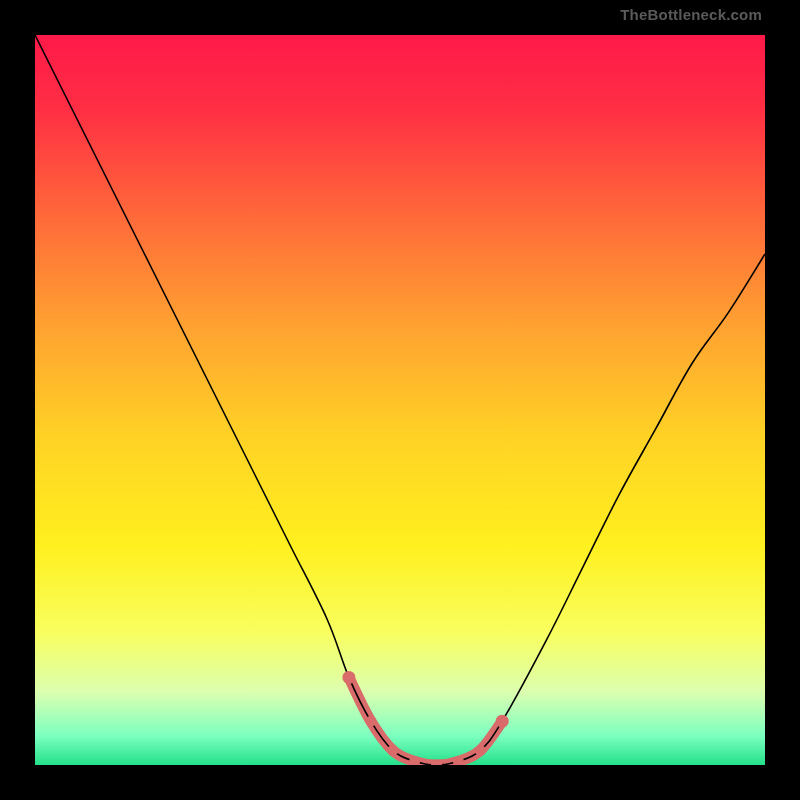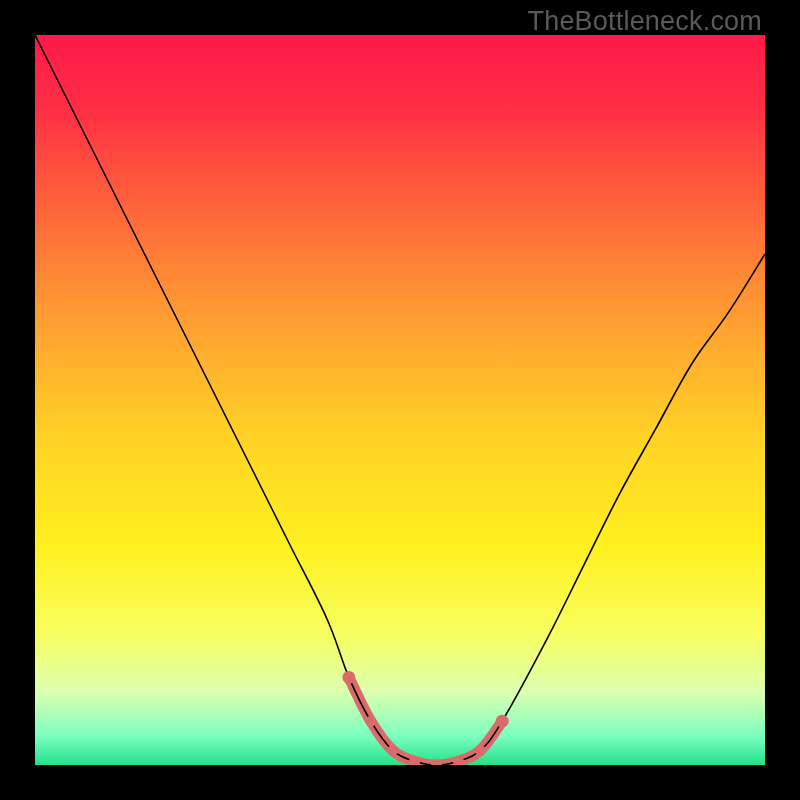--- a/index.html
+++ b/index.html
@@ -36,22 +36,22 @@
     position: absolute;
     left: 0;
     top: 0;
     width: 100%;
     height: 100%;
   }
   .watermark {
     position: absolute;
     top: 6px;
     right: 38px;
-    font-size: 27px;
-    font-weight: 400;
+    font-size: 15px;
+    font-weight: 700;
     color: #5a5a5a;
     letter-spacing: 0.2px;
   }
 </style>
 </head>
 <body>
 
 <div class="frame">
 
   <div class="watermark">TheBottleneck.com</div>

